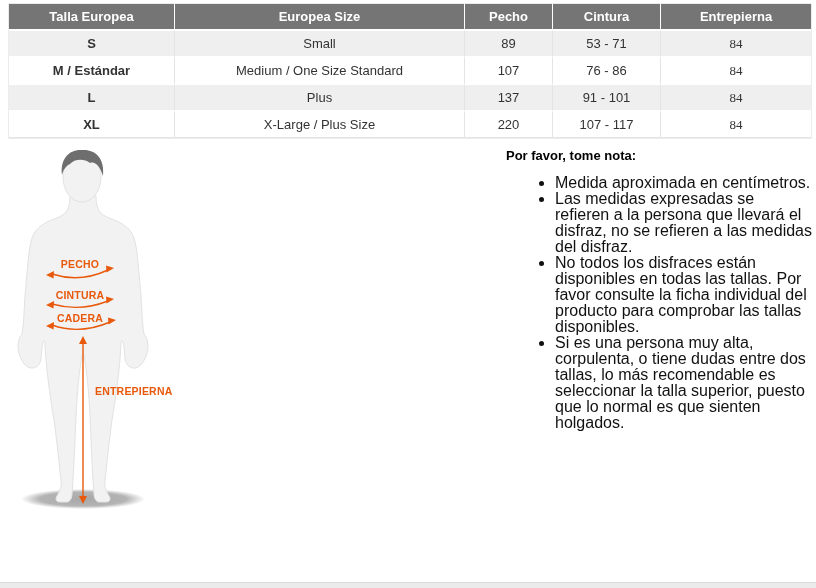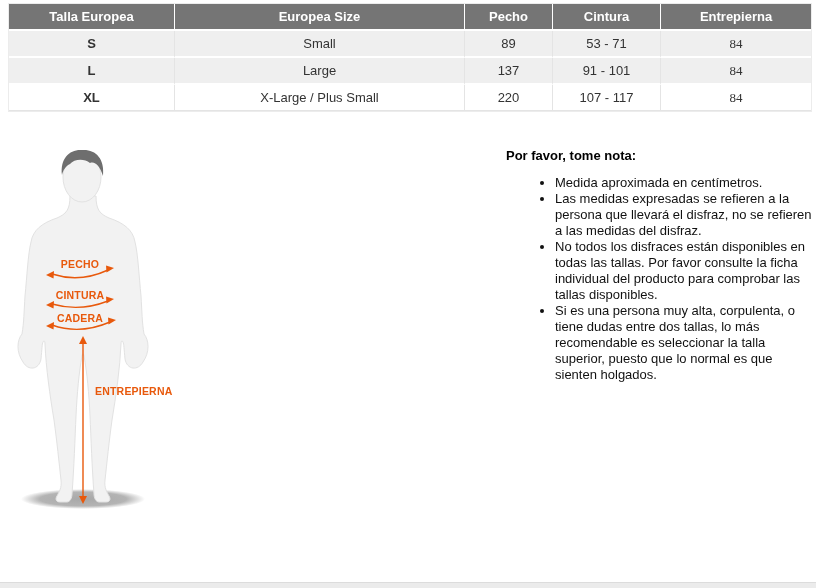--- a/index.html
+++ b/index.html
@@ -39,21 +39,21 @@
   .m-head { fill:var(--accent); stroke:none; }
   .m-label {
     fill:var(--accent);
     font-family:"Liberation Sans", sans-serif;
     font-size:10.5px; font-weight:bold; letter-spacing:.2px;
   }
 
   
   .notes { position:absolute; left:506px; top:148px; width:306px; color:#111; }
   .notes-title { font-size:13px; font-weight:bold; margin:0 0 12px 0; color:#000; }
-  .notes ul { margin:0; padding:0 0 0 49px; font-size:13px; line-height:16px; }
+  .notes ul { margin:0; padding:0 0 0 49px; font-size:16px; line-height:16px; }
   .notes li { margin:0; padding:0; }
 
   
   .hscroll {
     position:absolute; left:0; top:582px; width:816px; height:6px;
     background:#ebebeb; border-top:1px solid #dcdcdc; box-sizing:border-box;
   }
 </style>
 </head>
 <body>
@@ -78,30 +78,37 @@
       </tr>
     </thead>
     <tbody>
       <tr class="stripe">
         <td>S</td>
         <td>Small</td>
         <td>89</td>
         <td>53 - 71</td>
         <td>84</td>
       </tr>
+      <tr>
+        <td>M / Estándar</td>
+        <td>Medium / One Size Standard</td>
+        <td>107</td>
+        <td>76 - 86</td>
+        <td>84</td>
+      </tr>
       <tr class="stripe">
         <td>L</td>
-        <td>Large</td>
+        <td>Plus</td>
         <td>137</td>
         <td>91 - 101</td>
         <td>84</td>
       </tr>
       <tr>
         <td>XL</td>
-        <td>X-Large / Plus Small</td>
+        <td>X-Large / Plus Size</td>
         <td>220</td>
         <td>107 - 117</td>
         <td>84</td>
       </tr>
     </tbody>
   </table>
 
   <div class="figure-wrap">
     <svg width="230" height="395" viewBox="0 0 230 395">
       <defs>

